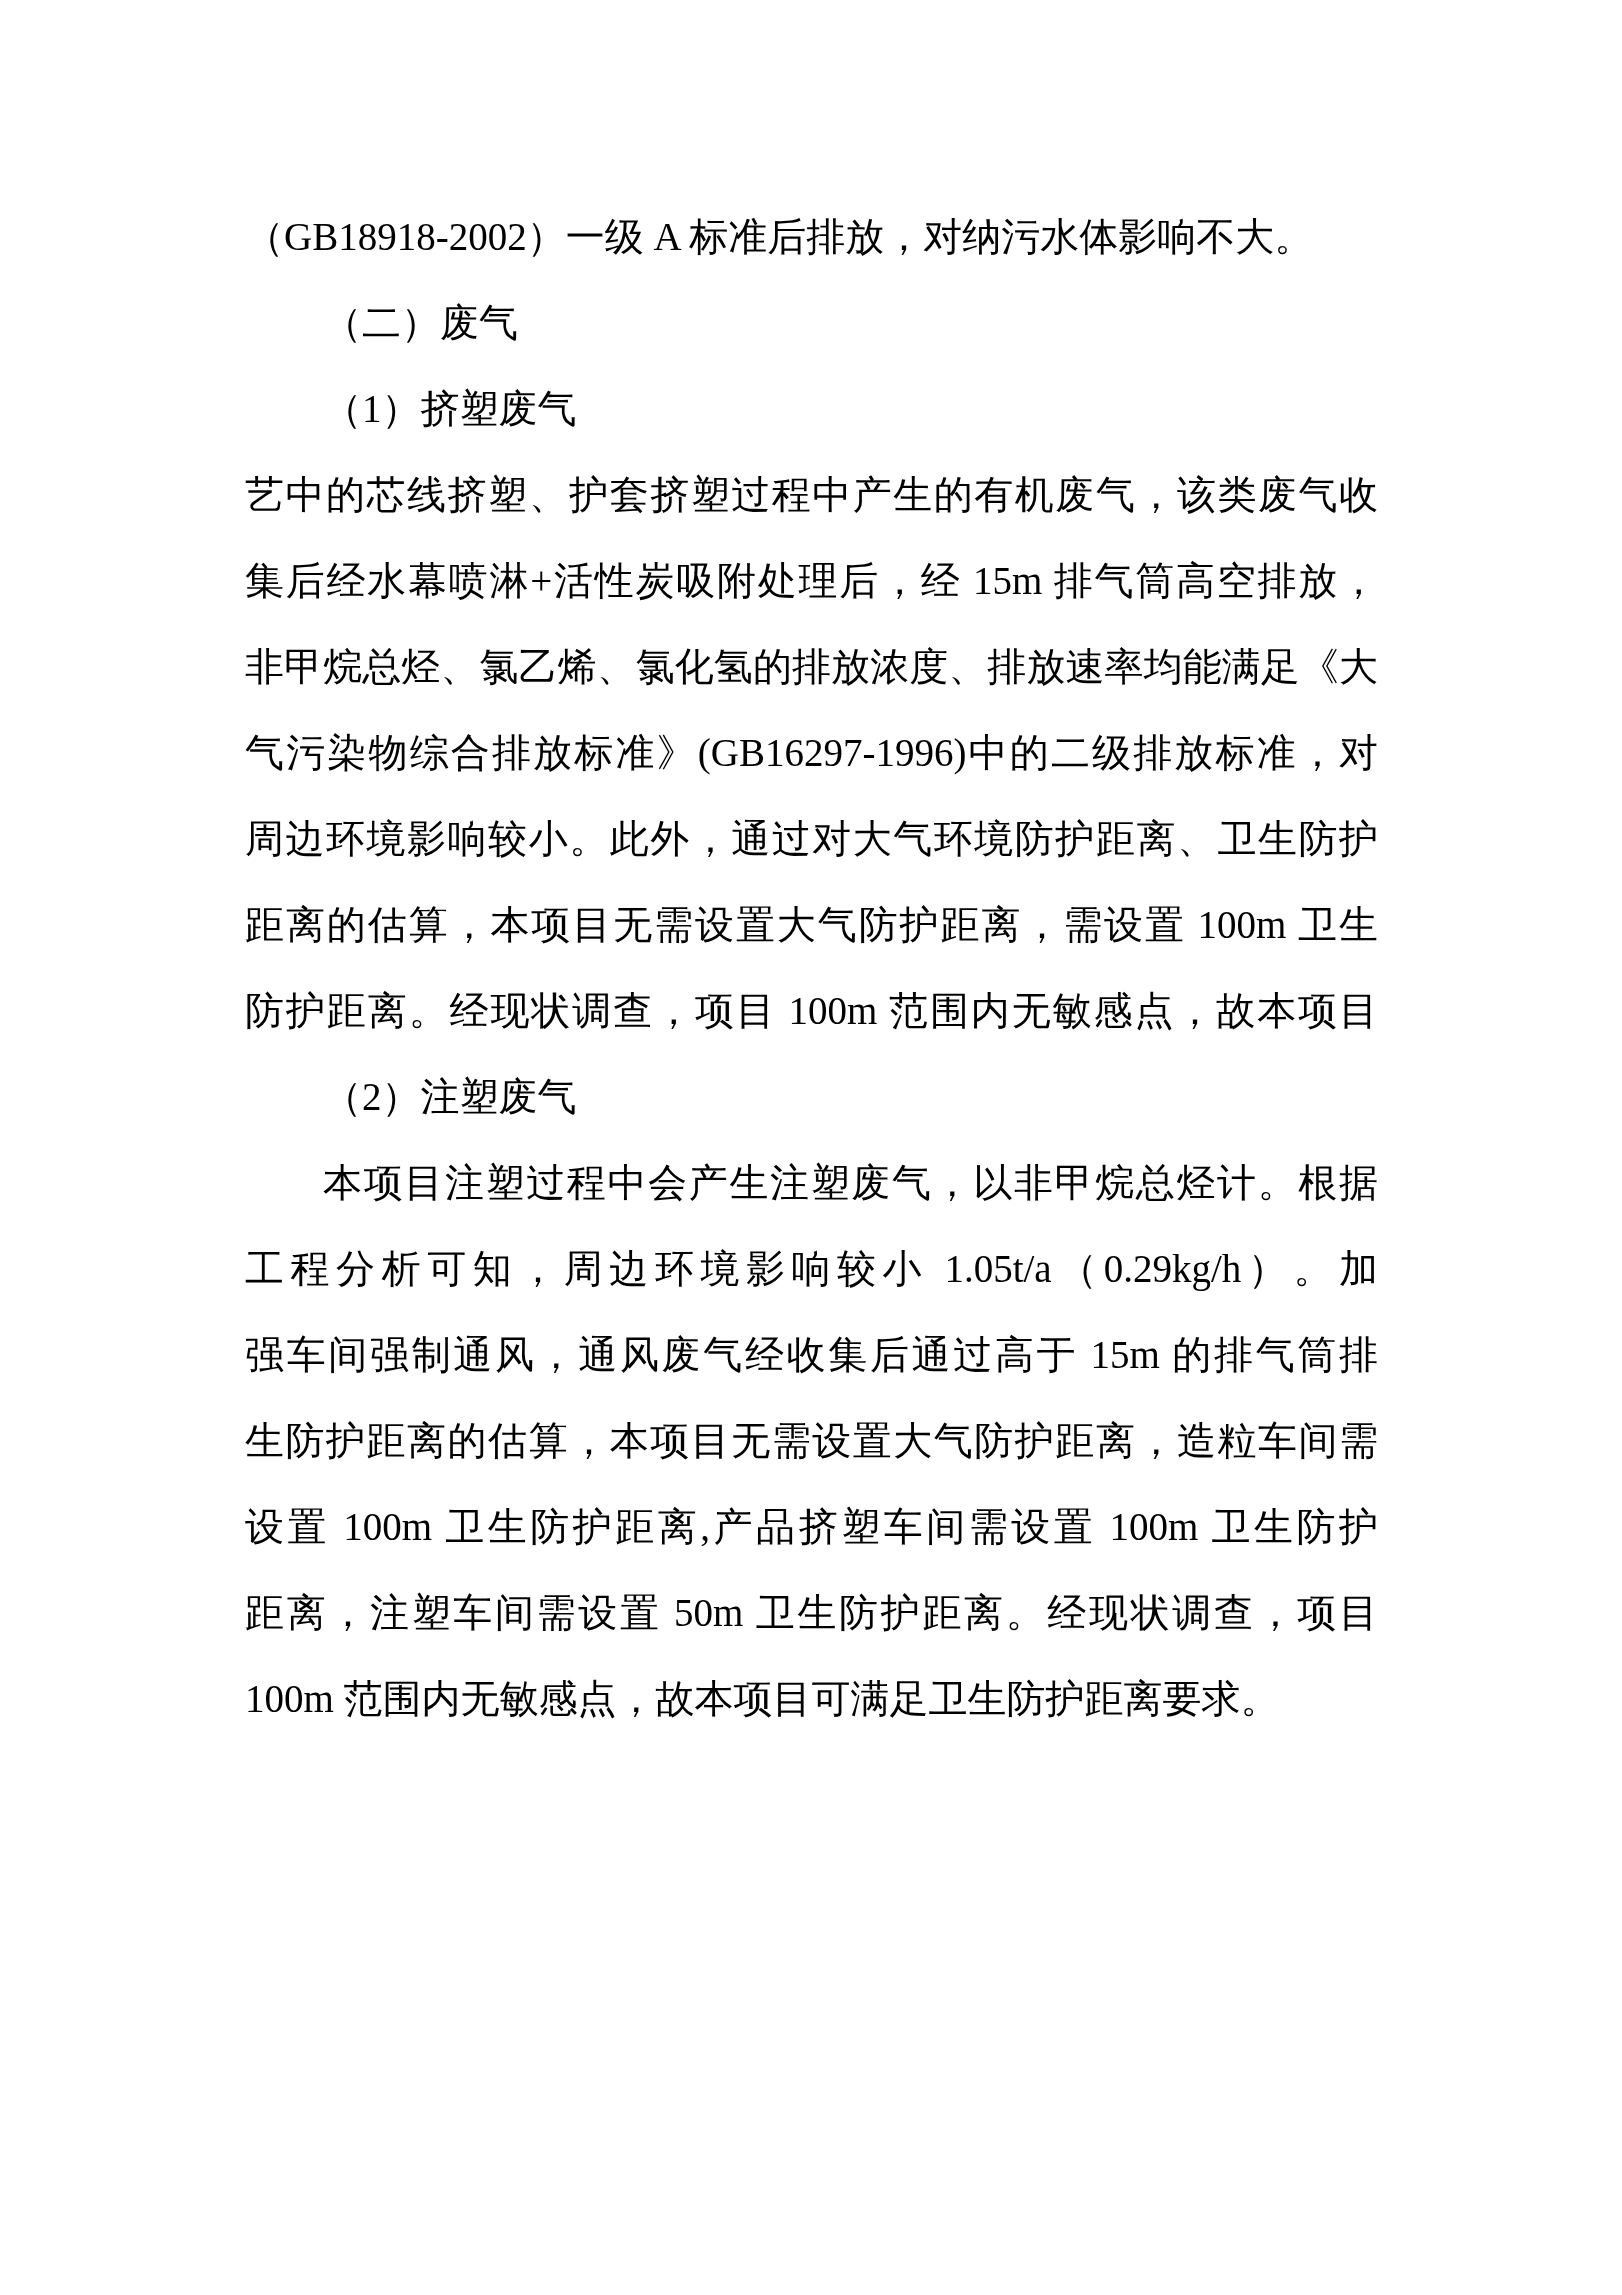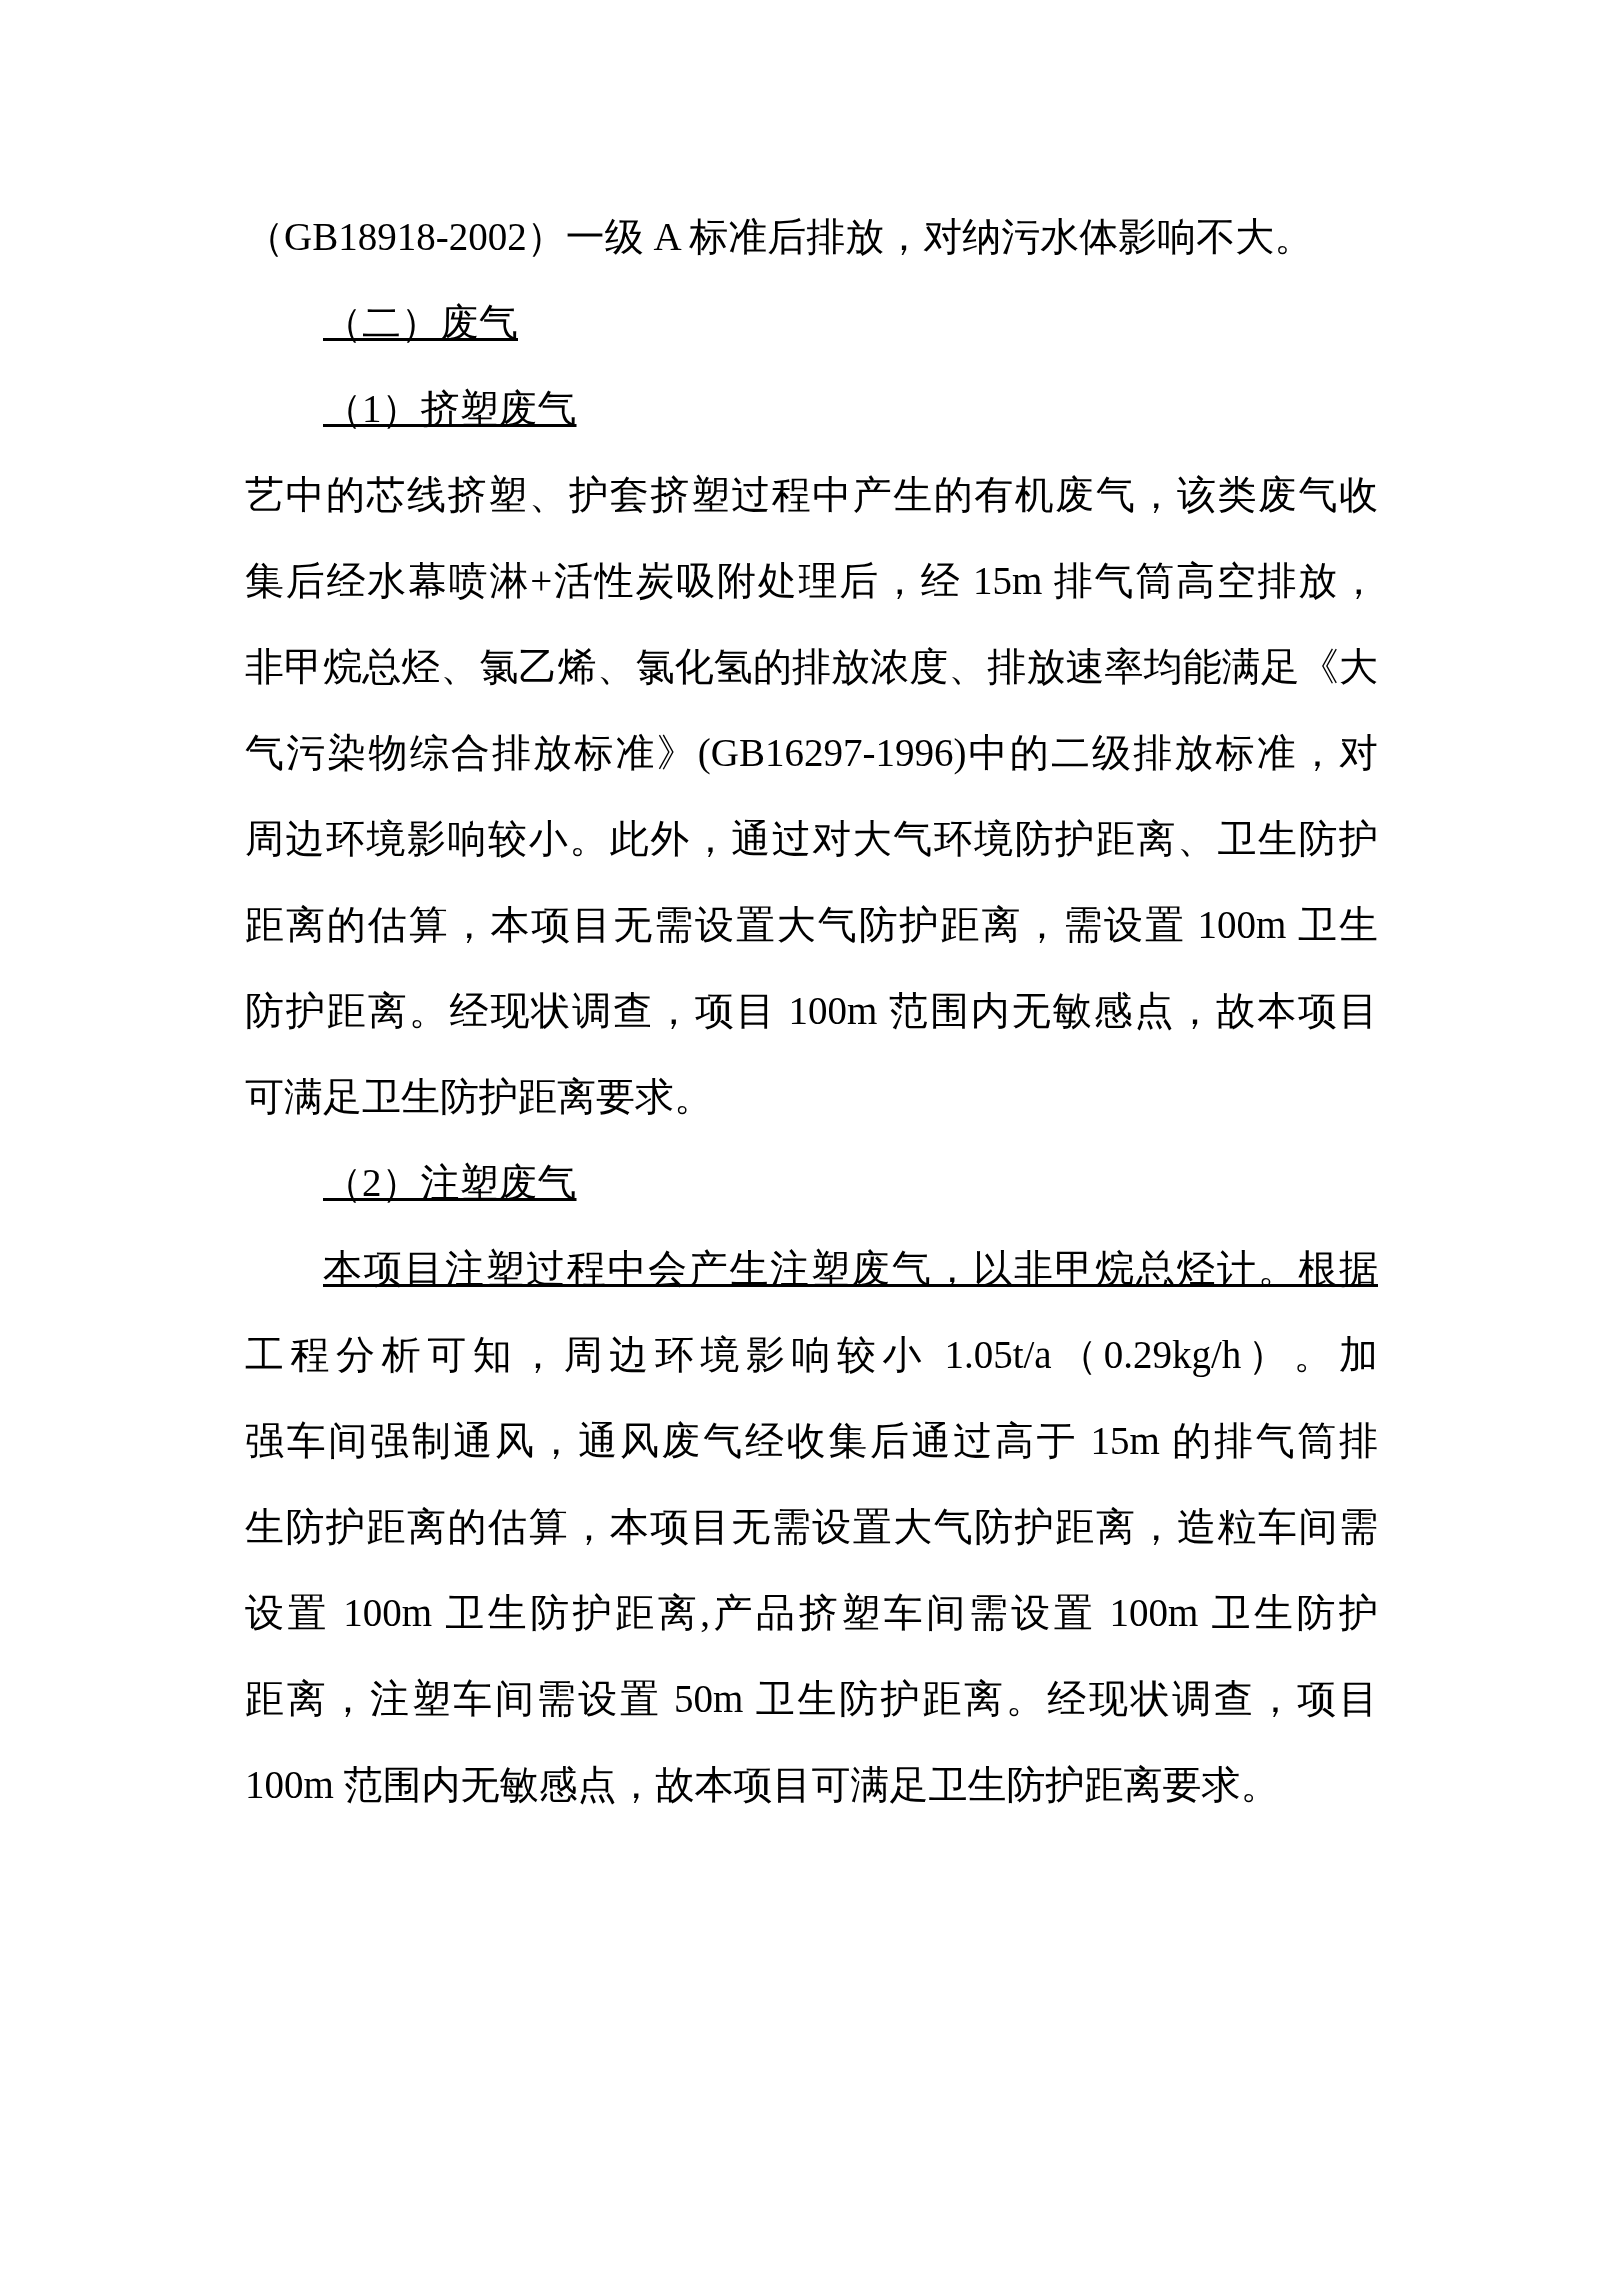--- a/index.html
+++ b/index.html
@@ -29,38 +29,36 @@
     font-size: 39px;
     white-space: nowrap;
   }
   .fill {
     white-space: normal;
     text-align: justify;
     text-align-last: justify;
   }
   .indent {
     text-indent: 2em;
-    text-decoration: underline;
   }
 </style>
 </head>
 <body>
 
 <div class="page">
   <div class="line">（GB18918-2002）一级 A 标准后排放，对纳污水体影响不大。</div>
   <div class="line indent">（二）废气</div>
   <div class="line indent">（1）挤塑废气</div>
   <div class="line fill">艺中的芯线挤塑、护套挤塑过程中产生的有机废气，该类废气收</div>
   <div class="line fill">集后经水幕喷淋+活性炭吸附处理后，经 15m 排气筒高空排放，</div>
   <div class="line fill">非甲烷总烃、氯乙烯、氯化氢的排放浓度、排放速率均能满足《大</div>
   <div class="line fill">气污染物综合排放标准》(GB16297-1996)中的二级排放标准，对</div>
   <div class="line fill">周边环境影响较小。此外，通过对大气环境防护距离、卫生防护</div>
   <div class="line fill">距离的估算，本项目无需设置大气防护距离，需设置 100m 卫生</div>
   <div class="line fill">防护距离。经现状调查，项目 100m 范围内无敏感点，故本项目</div>
-  <div class="line">可满足卫生防护距离要求。</div>
   <div class="line indent">（2）注塑废气</div>
   <div class="line indent fill">本项目注塑过程中会产生注塑废气，以非甲烷总烃计。根据</div>
   <div class="line fill">工程分析可知，周边环境影响较小 1.05t/a（0.29kg/h）。加</div>
   <div class="line fill">强车间强制通风，通风废气经收集后通过高于 15m 的排气筒排</div>
   <div class="line fill">生防护距离的估算，本项目无需设置大气防护距离，造粒车间需</div>
   <div class="line fill">设置 100m 卫生防护距离,产品挤塑车间需设置 100m 卫生防护</div>
   <div class="line fill">距离，注塑车间需设置 50m 卫生防护距离。经现状调查，项目</div>
   <div class="line">100m 范围内无敏感点，故本项目可满足卫生防护距离要求。</div>
 </div>
 

